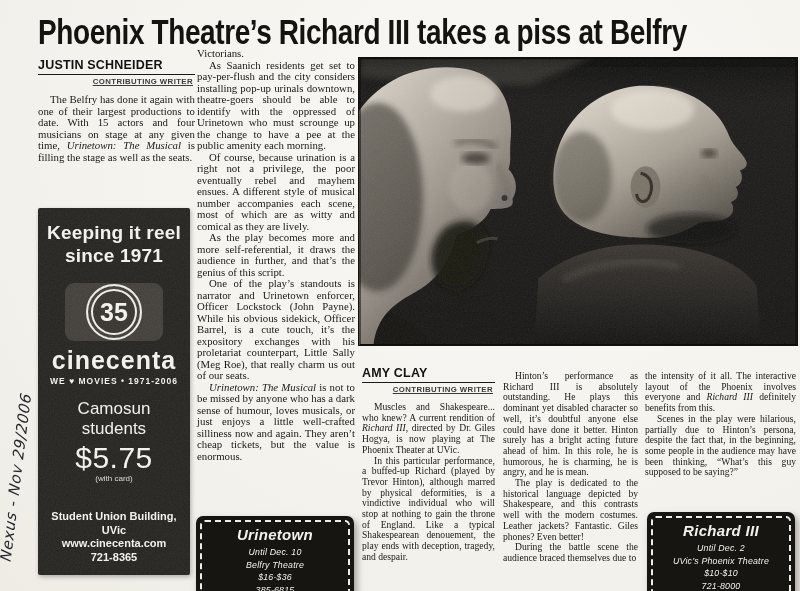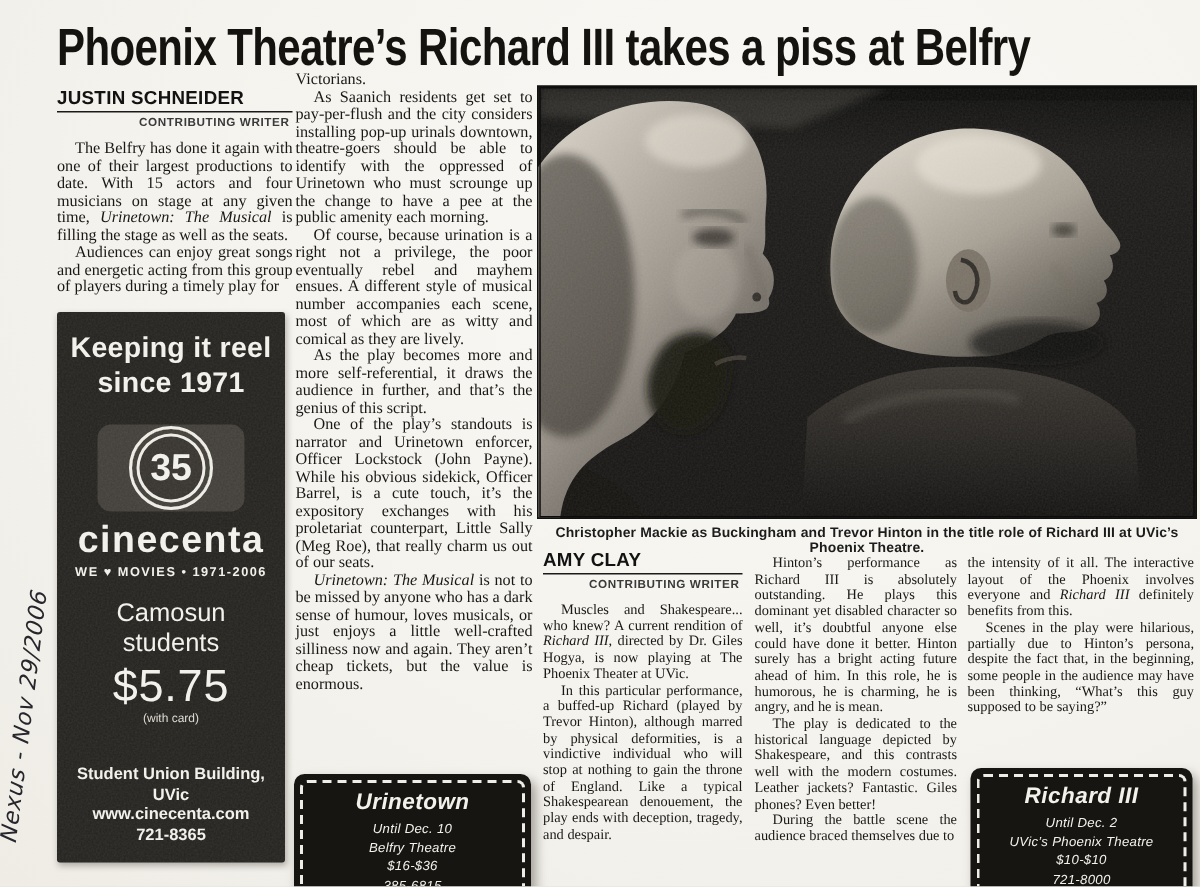--- a/index.html
+++ b/index.html
@@ -19,21 +19,21 @@
   .col{position:absolute;}
   .col1{left:38px;top:58px;width:157px;}
   .col2{left:197px;top:48px;width:158px;}
   .colA{left:362px;top:366px;width:133px;}
   .colB{left:503px;top:371px;width:135px;}
   .colC{left:645px;top:371px;width:151px;font-family:Liberation Serif, serif;}
   .byline{border-bottom:1.5px solid #1a1a1a;padding-bottom:2px;text-align:left;
     font-family:"Liberation Sans",sans-serif;font-weight:bold;font-size:12.5px;
     letter-spacing:.2px;color:#121212;}
   .byline-role{text-align:right;font-family:"Liberation Sans",sans-serif;font-size:7.8px;
-    font-weight:bold;color:#3a3a3a;letter-spacing:.4px;margin:2px 2px 8px 0;}
+    font-weight:bold;color:#3a3a3a;letter-spacing:.4px;margin:2px 2px 8px 0;text-decoration:underline;}
   .body-text p{margin:0;text-indent:12px;text-align:justify;color:#1a1815;}
   .cont p:first-child{text-indent:0;}
   .size-lg p{font-size:10.8px;line-height:11.5px;}
   .size-sm p{font-size:9.6px;line-height:10.7px;}
   
   .ad{position:absolute;left:38px;top:208px;width:152px;height:367px;background:#23211d;
     color:#f2f0ea;text-align:center;font-family:"Liberation Sans",sans-serif;overflow:hidden;
     border-radius:2px;box-shadow:1px 2px 4px rgba(80,78,70,.4);}
   .ad .grain-overlay{position:absolute;left:0;top:0;pointer-events:none;}
   .ad-tagline{margin-top:13px;font-size:19px;line-height:23px;font-weight:600;letter-spacing:.2px;}
@@ -104,21 +104,20 @@
 
   <div class="margin-note">Nexus - Nov 29/2006</div>
 
   <div class="headline">Phoenix Theatre’s Richard III takes a piss at Belfry</div>
 
   <div class="col col1">
     <div class="byline">JUSTIN SCHNEIDER</div>
     <div class="byline-role">CONTRIBUTING WRITER</div>
     <div class="body-text size-lg">
         <p>The Belfry has done it again with one of their largest productions to date. With 15 actors and four musicians on stage at any given time, <i>Urinetown: The Musical</i> is filling the stage as well as the seats.</p>
-        <p>Audiences can enjoy great songs and energetic acting from this group of players during a timely play for</p>
       </div>
   </div>
 
   <div class="col col2">
     <div class="body-text size-lg cont">
         <p>Victorians.</p>
         <p>As Saanich residents get set to pay-per-flush and the city considers installing pop-up urinals downtown, theatre-goers should be able to identify with the oppressed of Urinetown who must scrounge up the change to have a pee at the public amenity each morning.</p>
         <p>Of course, because urination is a right not a privilege, the poor eventually rebel and mayhem ensues. A different style of musical number accompanies each scene, most of which are as witty and comical as they are lively.</p>
         <p>As the play becomes more and more self-referential, it draws the audience in further, and that’s the genius of this script.</p>
         <p>One of the play’s standouts is narrator and Urinetown enforcer, Officer Lockstock (John Payne). While his obvious sidekick, Officer Barrel, is a cute touch, it’s the expository exchanges with his proletariat counterpart, Little Sally (Meg Roe), that really charm us out of our seats.</p>
@@ -186,21 +185,20 @@
         <path d="M283,116 C294,118 297,130 291,141 C287,147 280,145 279,137" stroke="#2e2a25" stroke-width="3" fill="none"></path>
         <ellipse cx="352" cy="96" rx="8" ry="4" fill="#2c2823" opacity="0.8" filter="url(#soft)"></ellipse>
         <ellipse cx="334" cy="172" rx="45" ry="15" fill="#100f0d" opacity="0.65" filter="url(#soft)"></ellipse>
         <path d="M344,120 C352,128 358,136 362,146" stroke="#6e675c" stroke-width="4" fill="none" opacity="0.5" filter="url(#soft)"></path>
       </g>
 
       <rect width="440" height="289" filter="url(#grain)"></rect>
       <rect x="0.5" y="0.5" width="439" height="288" fill="none" stroke="#0d0d0c"></rect>
     </svg>
   </div>
-  <div class="caption">Christopher Mackie as Buckingham and Trevor Hinton in the title role of Richard III at UVic’s Phoenix Theatre.</div>
 
   <div class="col colA">
     <div class="byline">AMY CLAY</div>
     <div class="byline-role">CONTRIBUTING WRITER</div>
     <div class="body-text size-sm">
         <p>Muscles and Shakespeare... who knew? A current rendition of <i>Richard III</i>, directed by Dr. Giles Hogya, is now playing at The Phoenix Theater at UVic.</p>
         <p>In this particular performance, a buffed-up Richard (played by Trevor Hinton), although marred by physical deformities, is a vindictive individual who will stop at nothing to gain the throne of England. Like a typical Shakespearean denouement, the play ends with deception, tragedy, and despair.</p>
       </div>
   </div>
 

